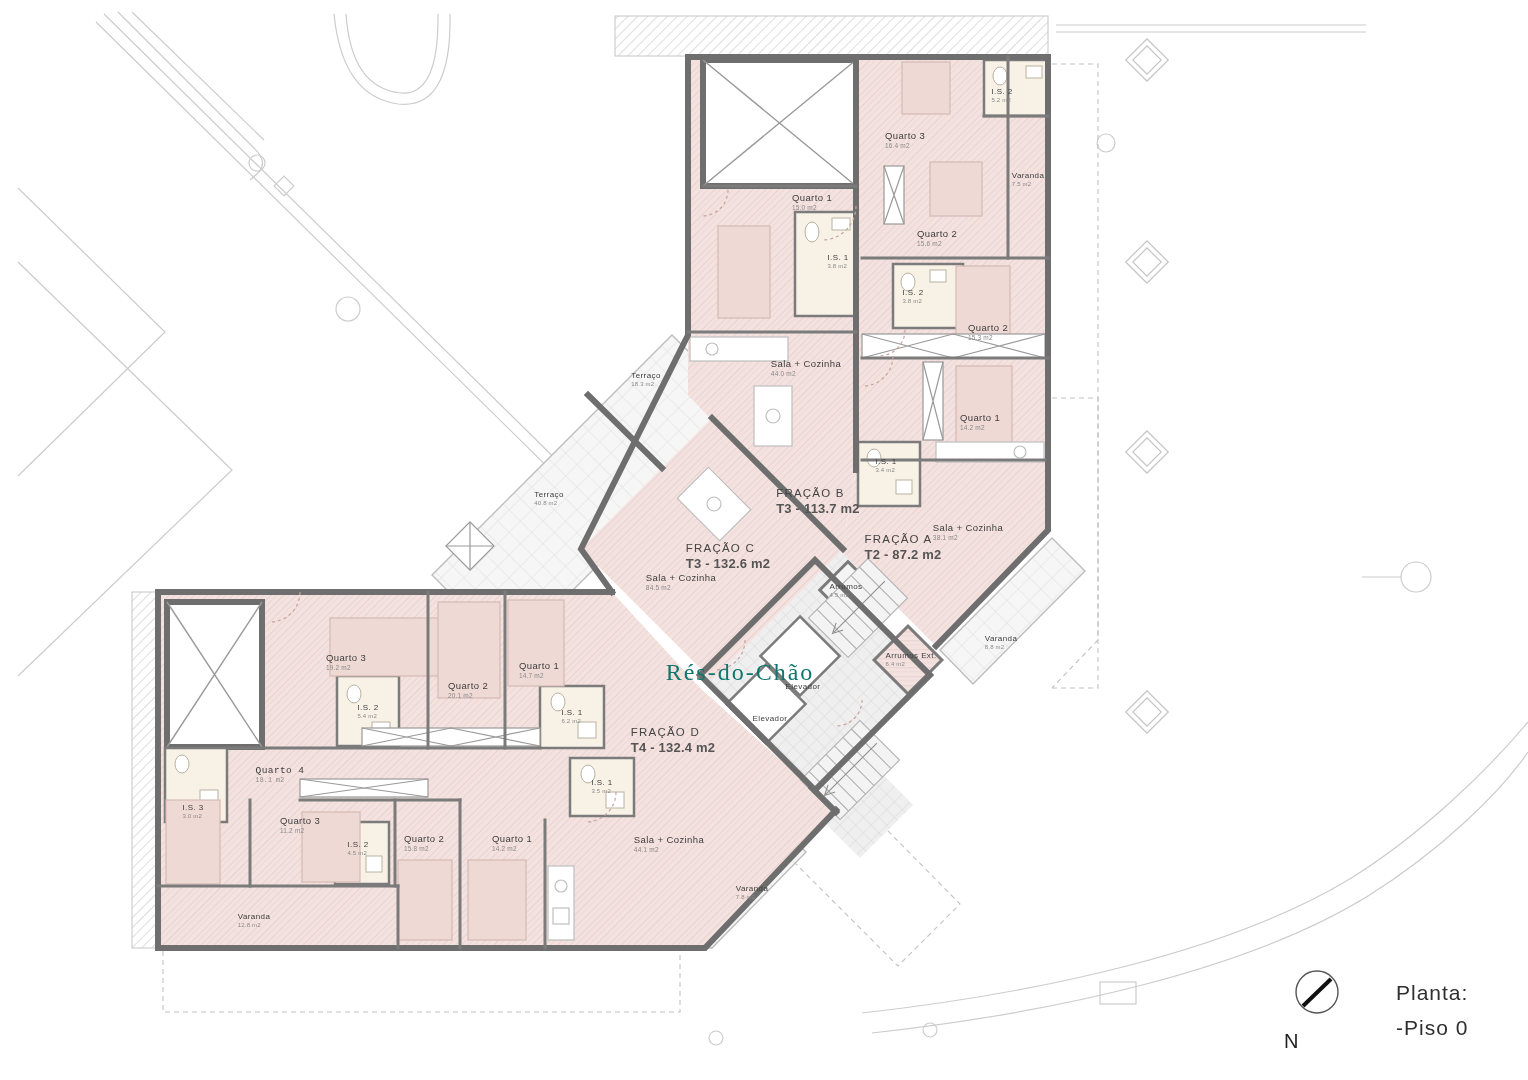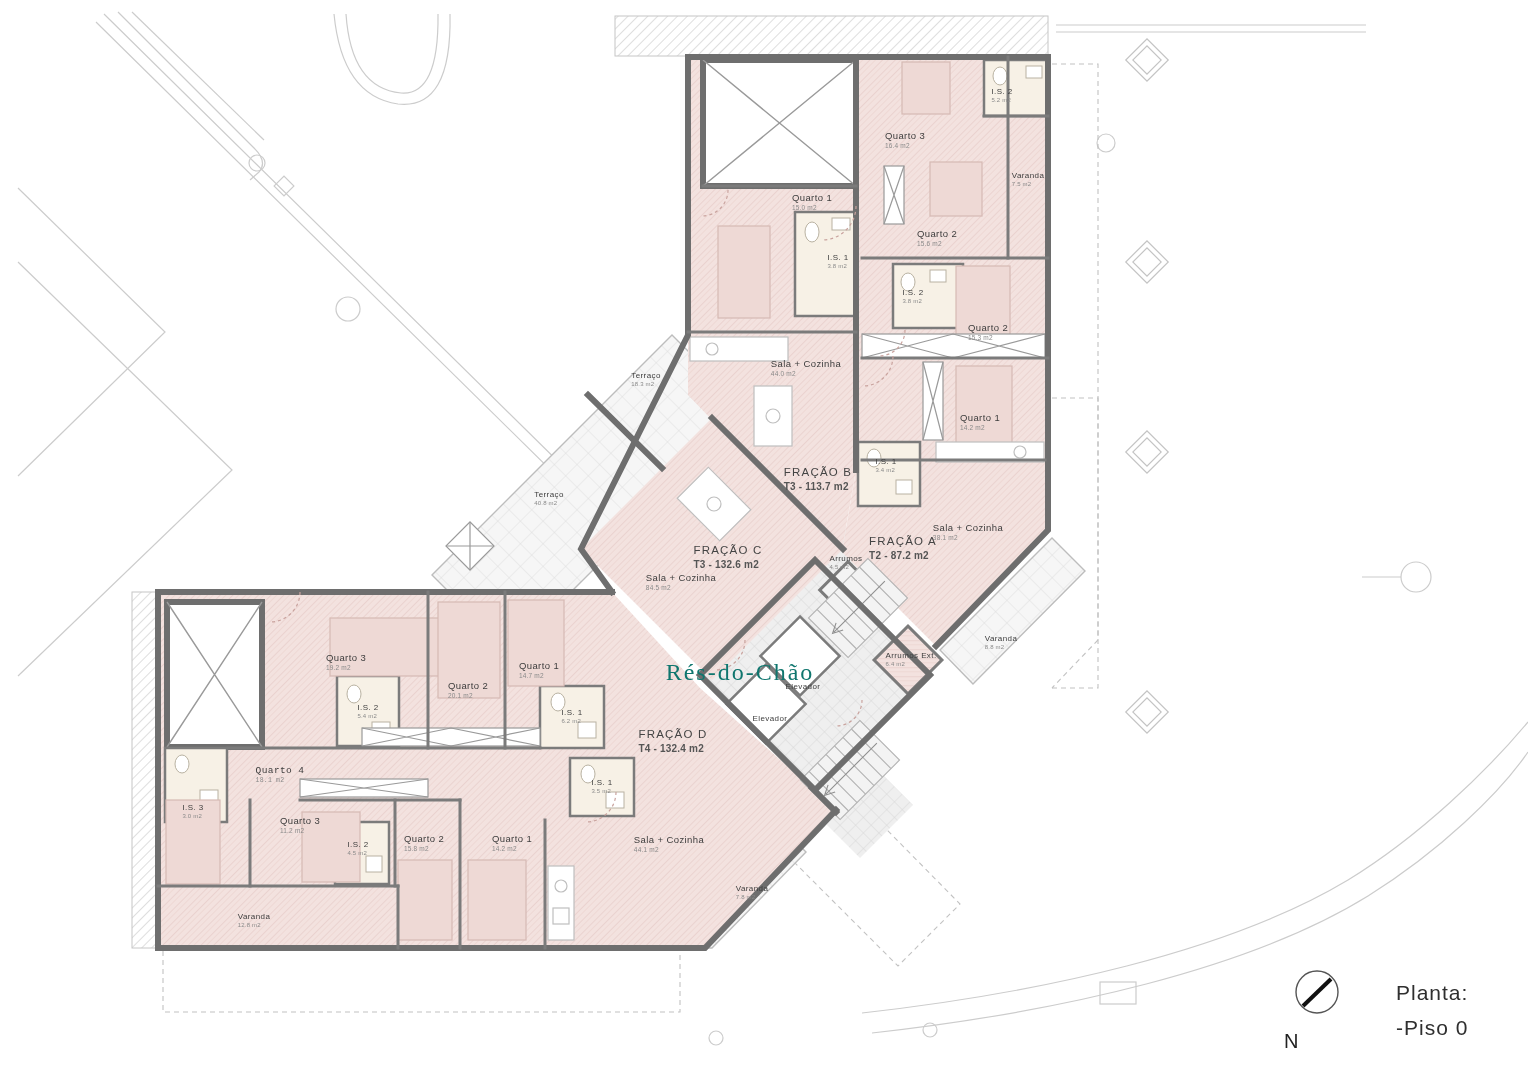--- a/index.html
+++ b/index.html
@@ -5,21 +5,21 @@
   html,body{margin:0;padding:0;background:#ffffff;}
   .canvas{position:relative;width:1528px;height:1080px;background:#fff;overflow:hidden;
           font-family:"Liberation Sans",sans-serif;}
   .canvas svg{position:absolute;left:0;top:0;}
   .labels{position:absolute;left:0;top:0;width:100%;height:100%;}
   .lbl{position:absolute;transform:translate(-50%,-50%);color:#3d3d3d;
        line-height:1.3;white-space:nowrap;letter-spacing:.4px;}
   .lbl .nm{font-size:9.5px;display:block;}
   .lbl .ar{font-size:6.5px;display:block;color:#8a8a8a;letter-spacing:.2px;}
   .lbl.fraction .nm{font-size:11.5px;letter-spacing:1.2px;color:#444;}
-  .lbl.fraction .ar{font-size:10px;color:#555;font-weight:bold;}
+  .lbl.fraction .ar{font-size:13px;color:#555;font-weight:bold;}
   .lbl.small .nm{font-size:8px;}
   .lbl.small .ar{font-size:6px;}
   .floor-name{position:absolute;transform:translate(-50%,-50%);font-size:24px;color:#0f766e;
        letter-spacing:2px;white-space:nowrap;font-family:Liberation Serif, serif;}
   .title-block{position:absolute;left:1396px;top:968px;color:#2f2f2f;font-size:21px;
        letter-spacing:1px;line-height:1.65;margin-top:8px;}
   .north-label{position:absolute;left:1284px;top:1030px;font-size:20px;color:#222;}
 </style>
 </head>
 <body>
@@ -331,21 +331,21 @@
         <span class="ar">3.4 m2</span>
       </div>
       <div class="lbl" style="left: 968px; top: 532px;">
         <span class="nm">Sala + Cozinha</span>
         <span class="ar">38.1 m2</span>
       </div>
       <div class="lbl fraction" style="left: 903px; top: 548px;">
         <span class="nm">FRAÇÃO A</span>
         <span class="ar">T2 - 87.2 m2</span>
       </div>
-      <div class="lbl fraction" style="left: 818px; top: 479px;">
+      <div class="lbl fraction" style="left: 818px; top: 502px;">
         <span class="nm">FRAÇÃO B</span>
         <span class="ar">T3 - 113.7 m2</span>
       </div>
       <div class="lbl small" style="left: 646px; top: 380px;">
         <span class="nm">Terraço</span>
         <span class="ar">18.3 m2</span>
       </div>
       <div class="lbl small" style="left: 549px; top: 499px;">
         <span class="nm">Terraço</span>
         <span class="ar">40.8 m2</span>
@@ -357,21 +357,21 @@
       <div class="lbl" style="left: 681px; top: 582px;">
         <span class="nm">Sala + Cozinha</span>
         <span class="ar">84.5 m2</span>
       </div>
       <div class="lbl small" style="left: 803px; top: 687px;">
         <span class="nm">Elevador</span>
       </div>
       <div class="lbl small" style="left: 770px; top: 719px;">
         <span class="nm">Elevador</span>
       </div>
-      <div class="lbl small" style="left: 846px; top: 563px;">
+      <div class="lbl small" style="left: 846px; top: 591px;">
         <span class="nm">Arrumos</span>
         <span class="ar">4.5 m2</span>
       </div>
       <div class="lbl small" style="left: 911px; top: 660px;">
         <span class="nm">Arrumos Ext.</span>
         <span class="ar">6.4 m2</span>
       </div>
       <div class="lbl small" style="left: 1001px; top: 643px;">
         <span class="nm">Varanda</span>
         <span class="ar">8.8 m2</span>

